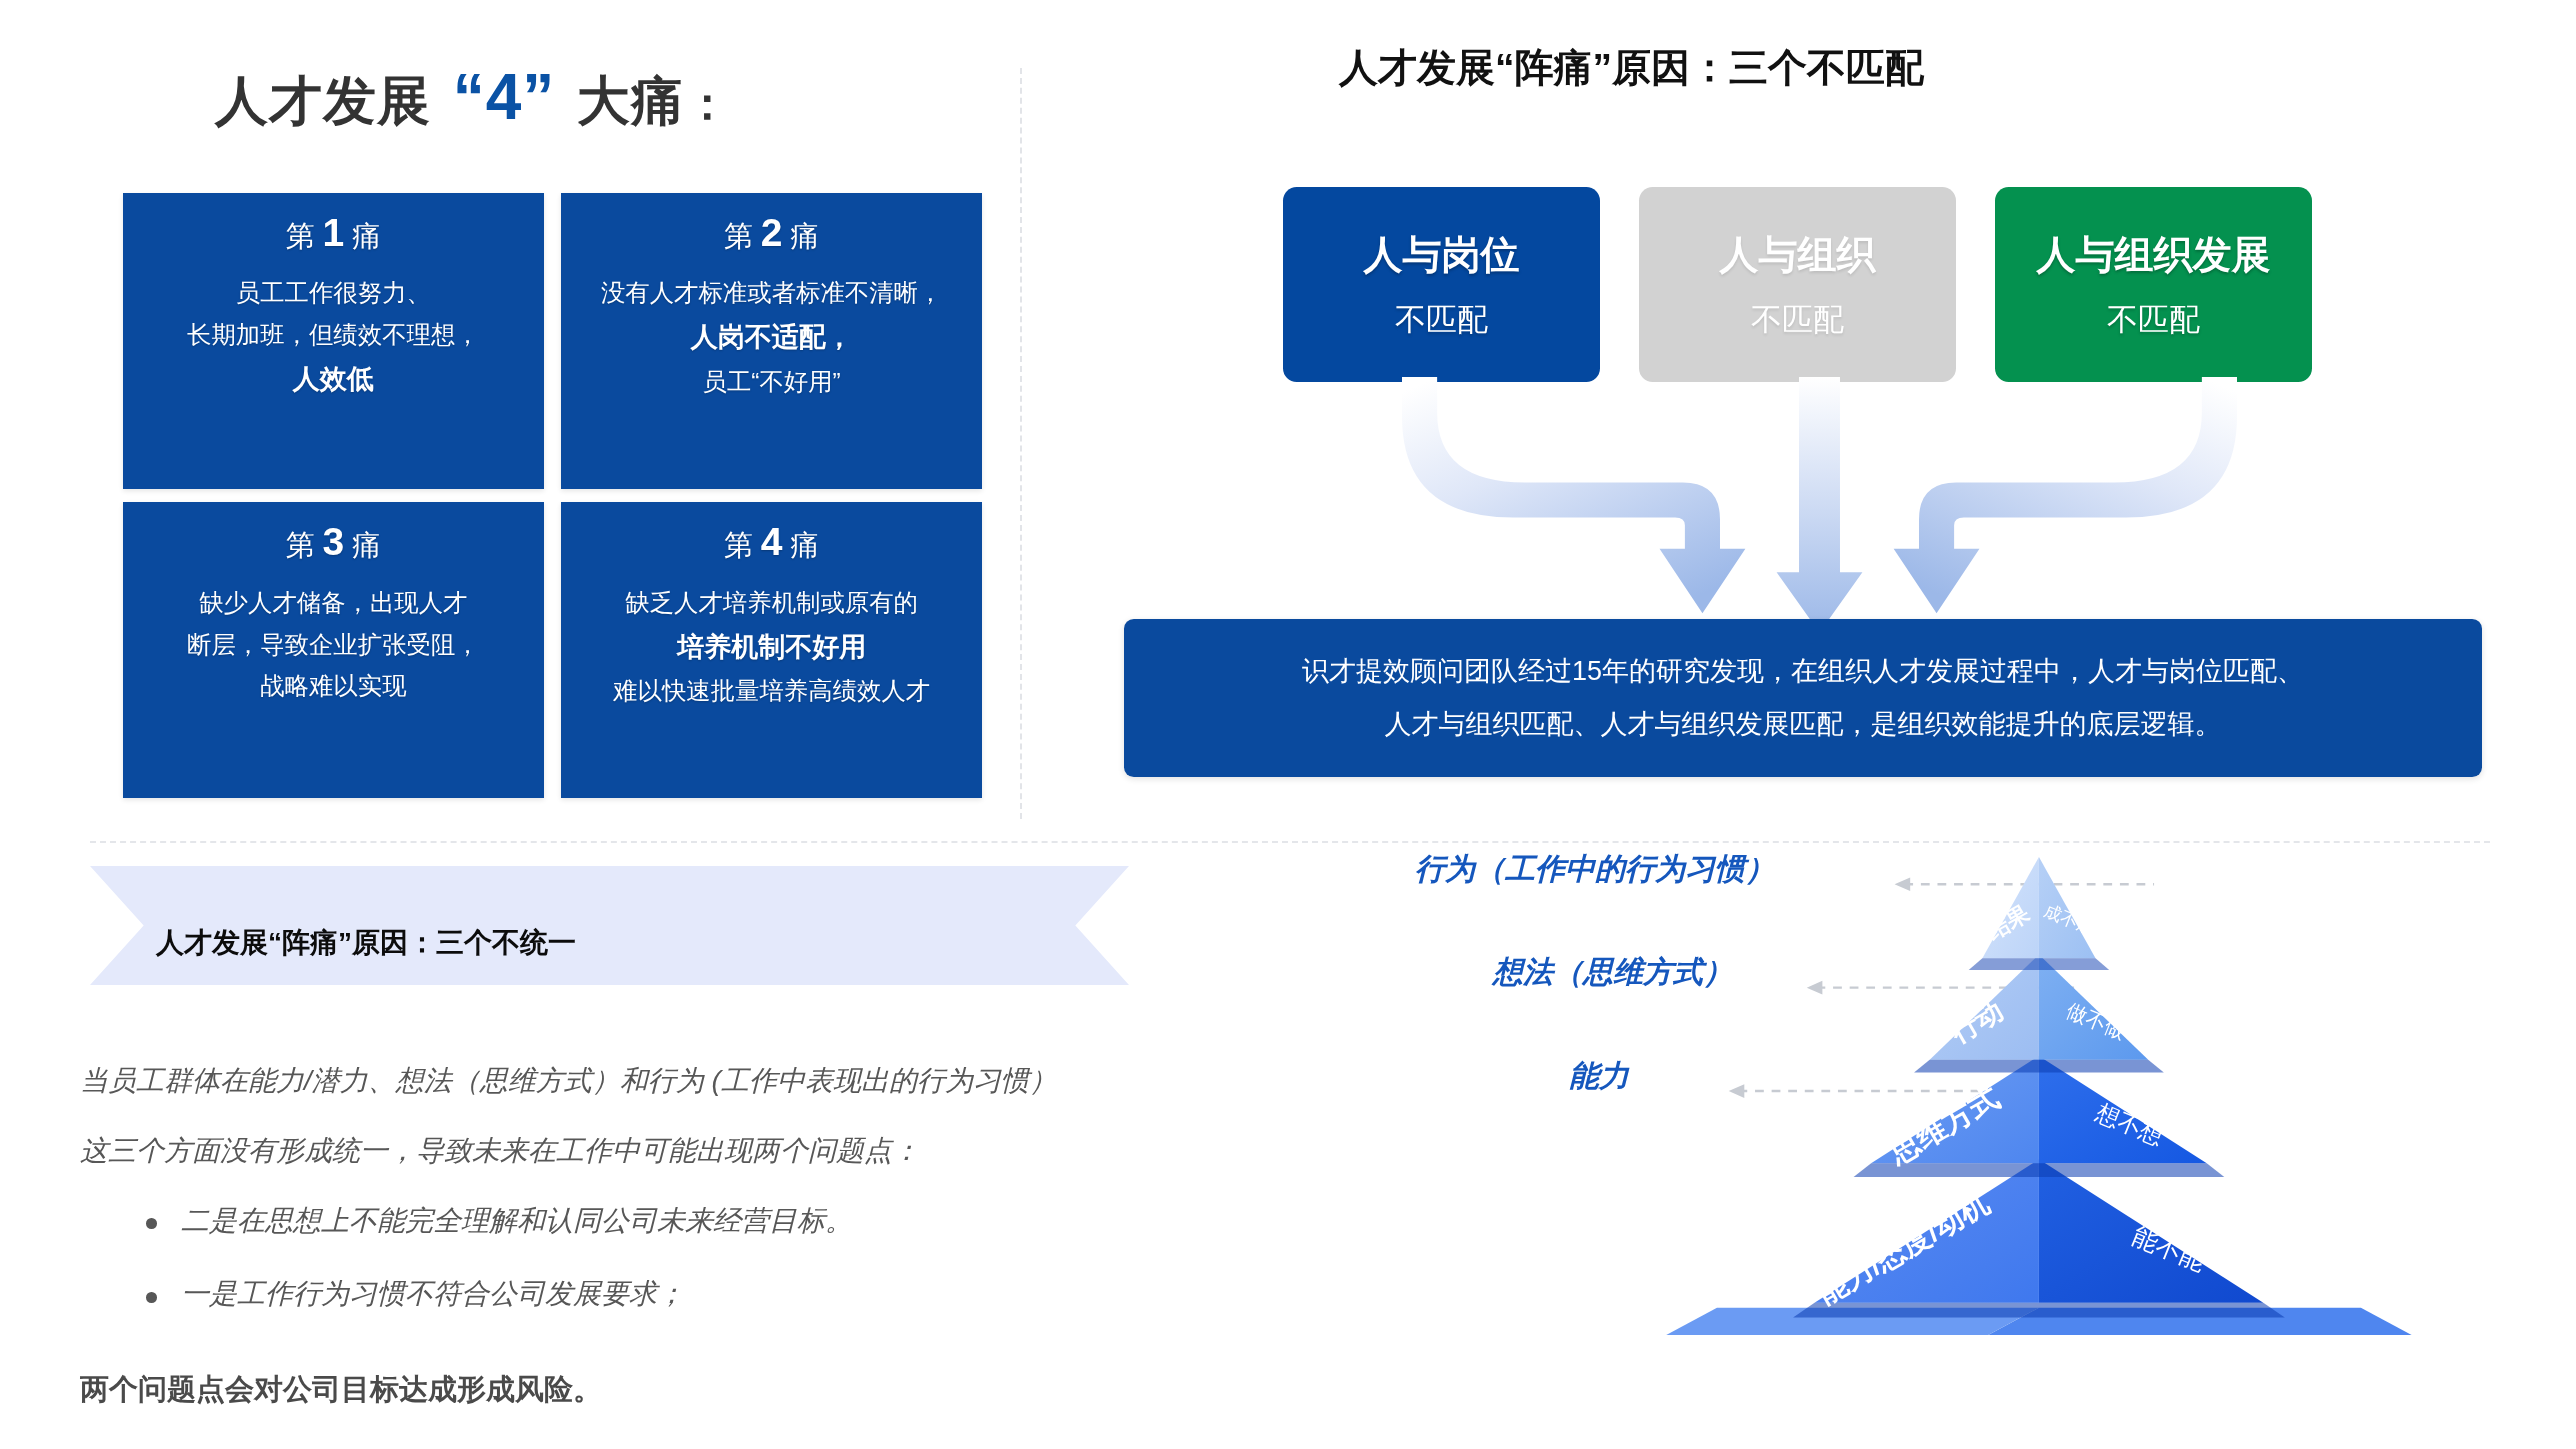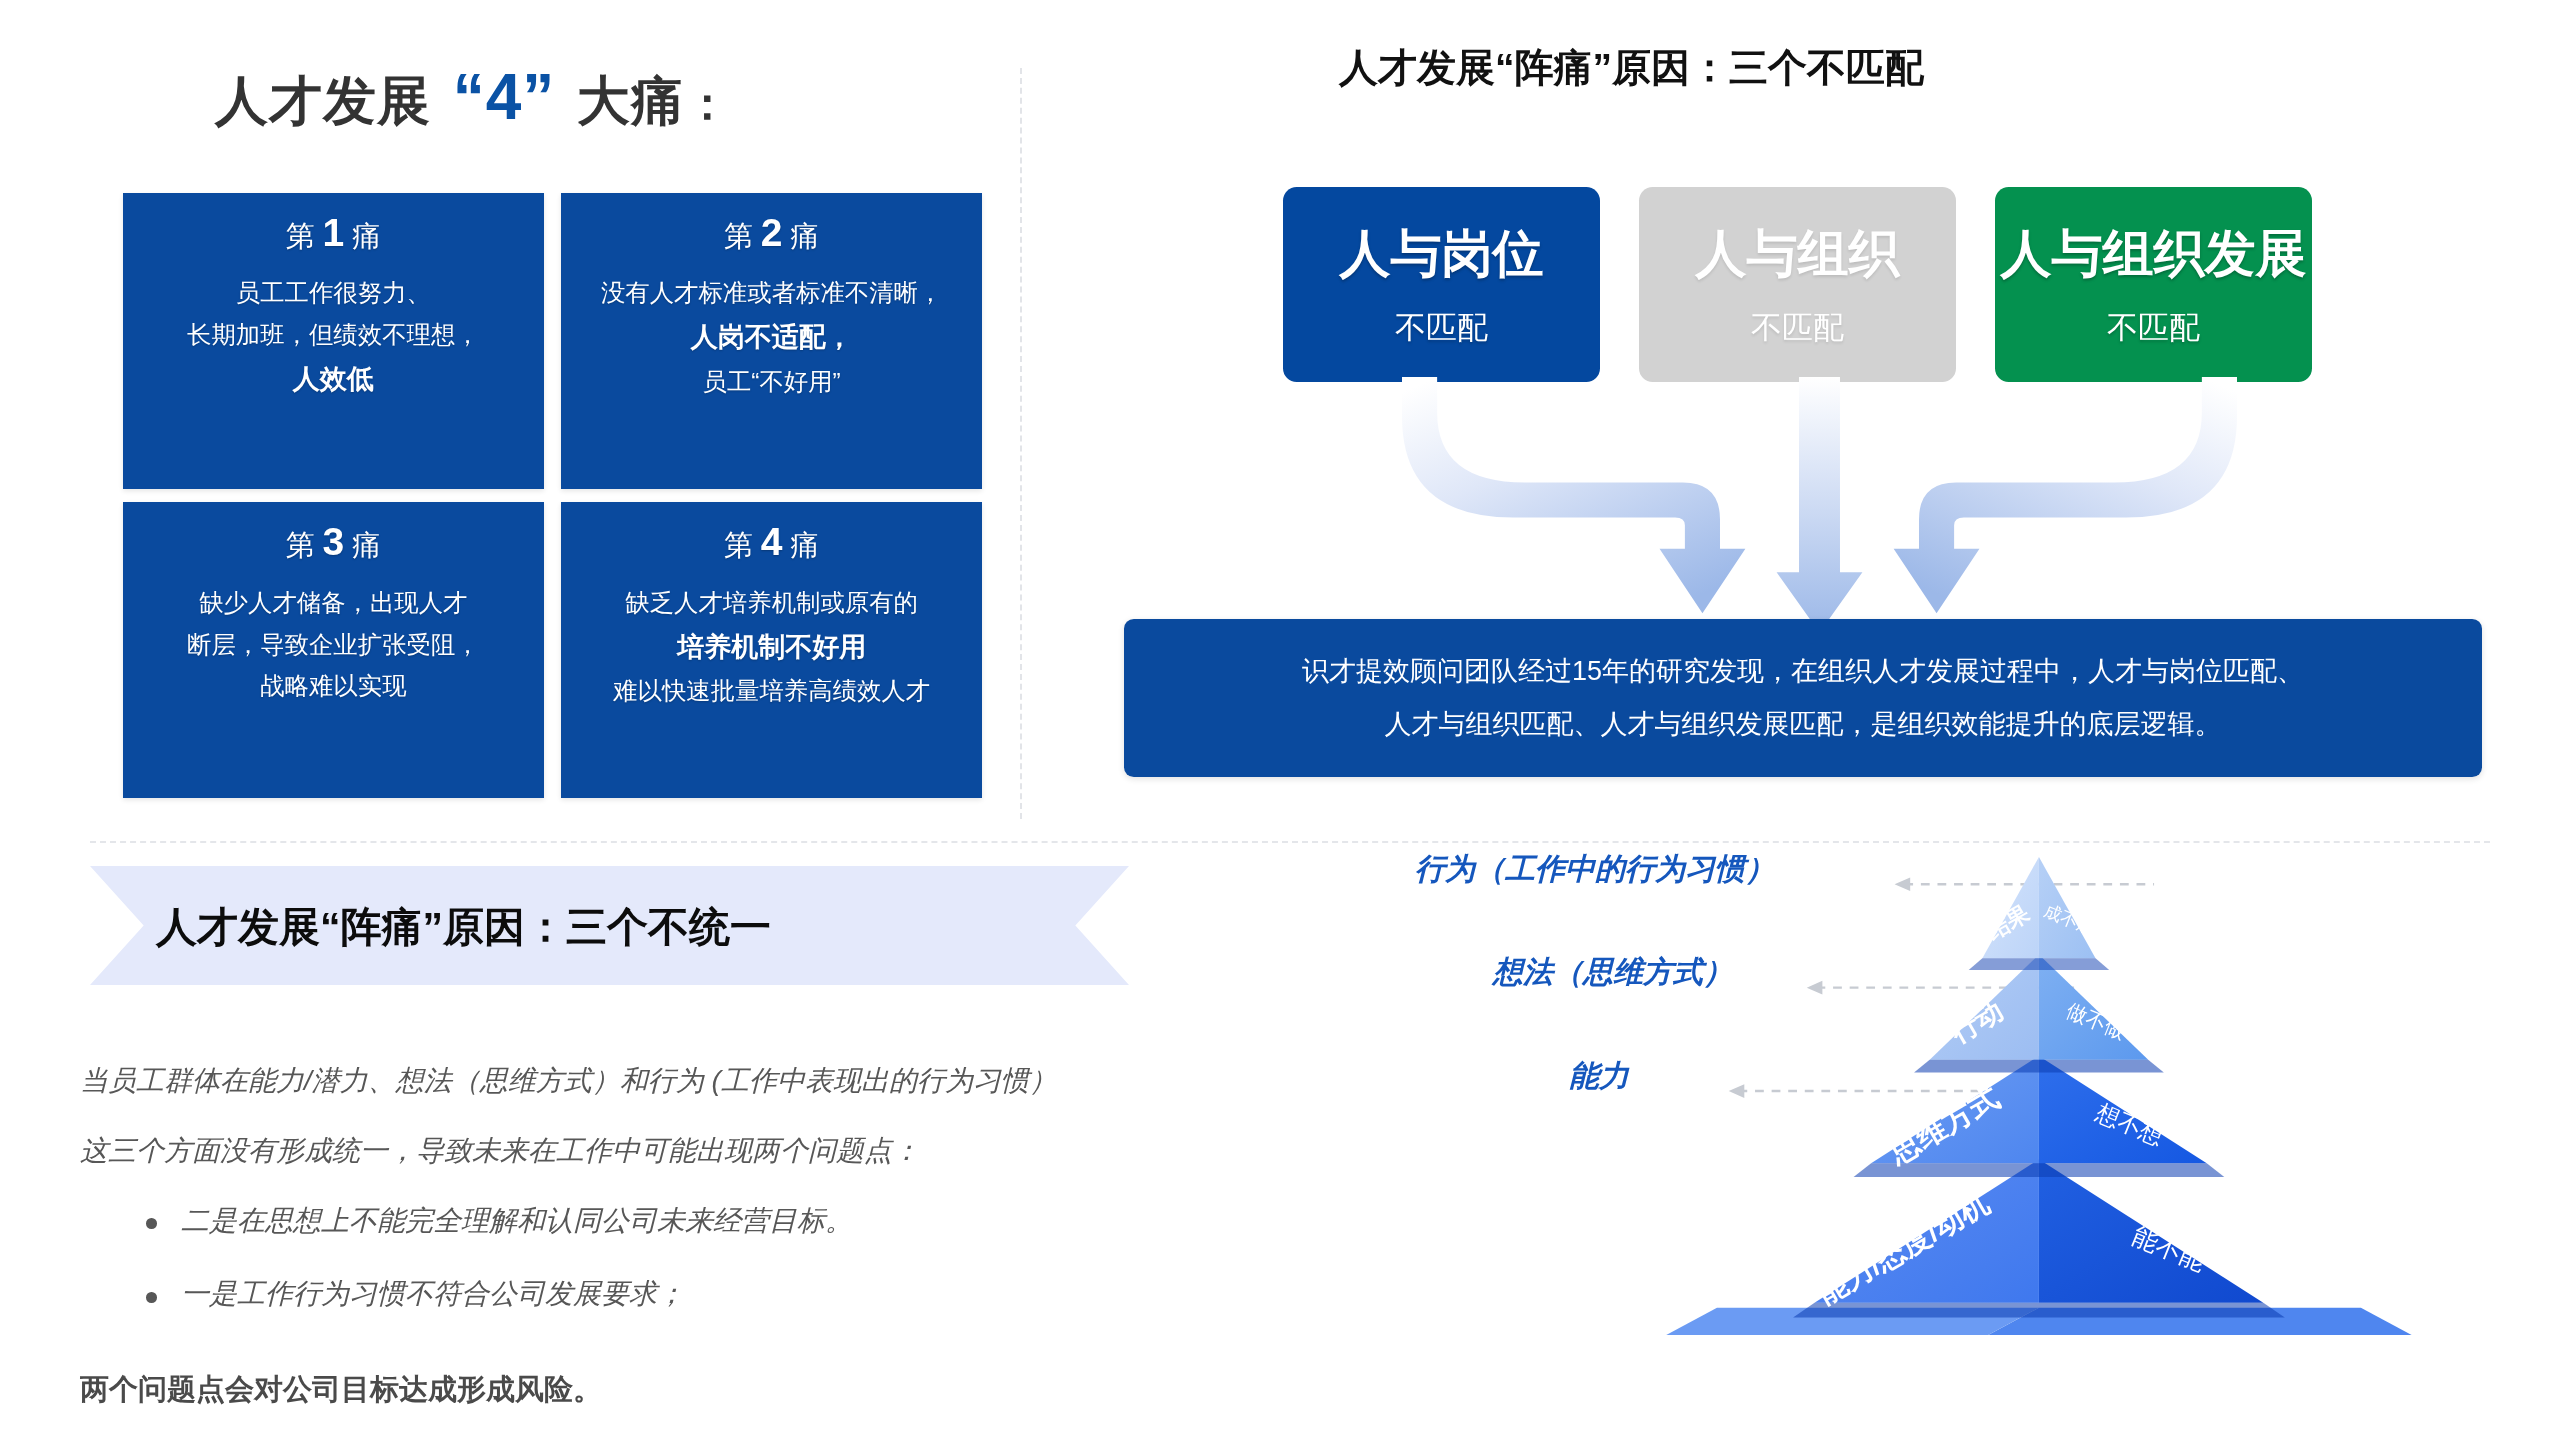--- a/index.html
+++ b/index.html
@@ -78,21 +78,21 @@
     width: 1073px; height: 195px;
     display: flex; gap: 39px;
   }
   .mis-card {
     width: 317px; height: 195px; border-radius: 13.7px;
     display: flex; flex-direction: column;
     align-items: center; justify-content: center;
     color: #ffffff;
   }
   .mis-card .t1 {
-    font-size: 51px; font-weight: bold; margin-bottom: 17.6px;
+    font-size: 39px; font-weight: bold; margin-bottom: 17.6px;
     text-shadow: 0 2px 2.9px rgba(0,0,0,0.25);
     white-space: nowrap;
   }
   .mis-card .t2 {
     font-size: 31px; font-weight: 400;
     text-shadow: 0 2px 2.9px rgba(0,0,0,0.22);
     white-space: nowrap;
   }
   .mis-card.blue  { background: #04489f; }
   .mis-card.gray  { background: #d2d2d2; }
@@ -119,22 +119,22 @@
   .concl-box .cl {
     font-size: 27px; line-height: 1.95; white-space: nowrap;
   }
 
   
   .ribbon {
     position: absolute; left: 90px; top: 866px;
     width: 1039px; height: 119px;
   }
   .ribbon-label {
-    position: absolute; left: 156px; top: 900px;
-    font-size: 41px; font-weight: bold; color: #0c0c0c;
+    position: absolute; left: 156px; top: 924px;
+    font-size: 28px; font-weight: bold; color: #0c0c0c;
     white-space: nowrap;
   }
 
   .body-text {
     position: absolute; left: 80px; top: 1066px;
     width: 1347px;
     color: #575757;
     font-style: italic;
   }
   .body-text .p {

